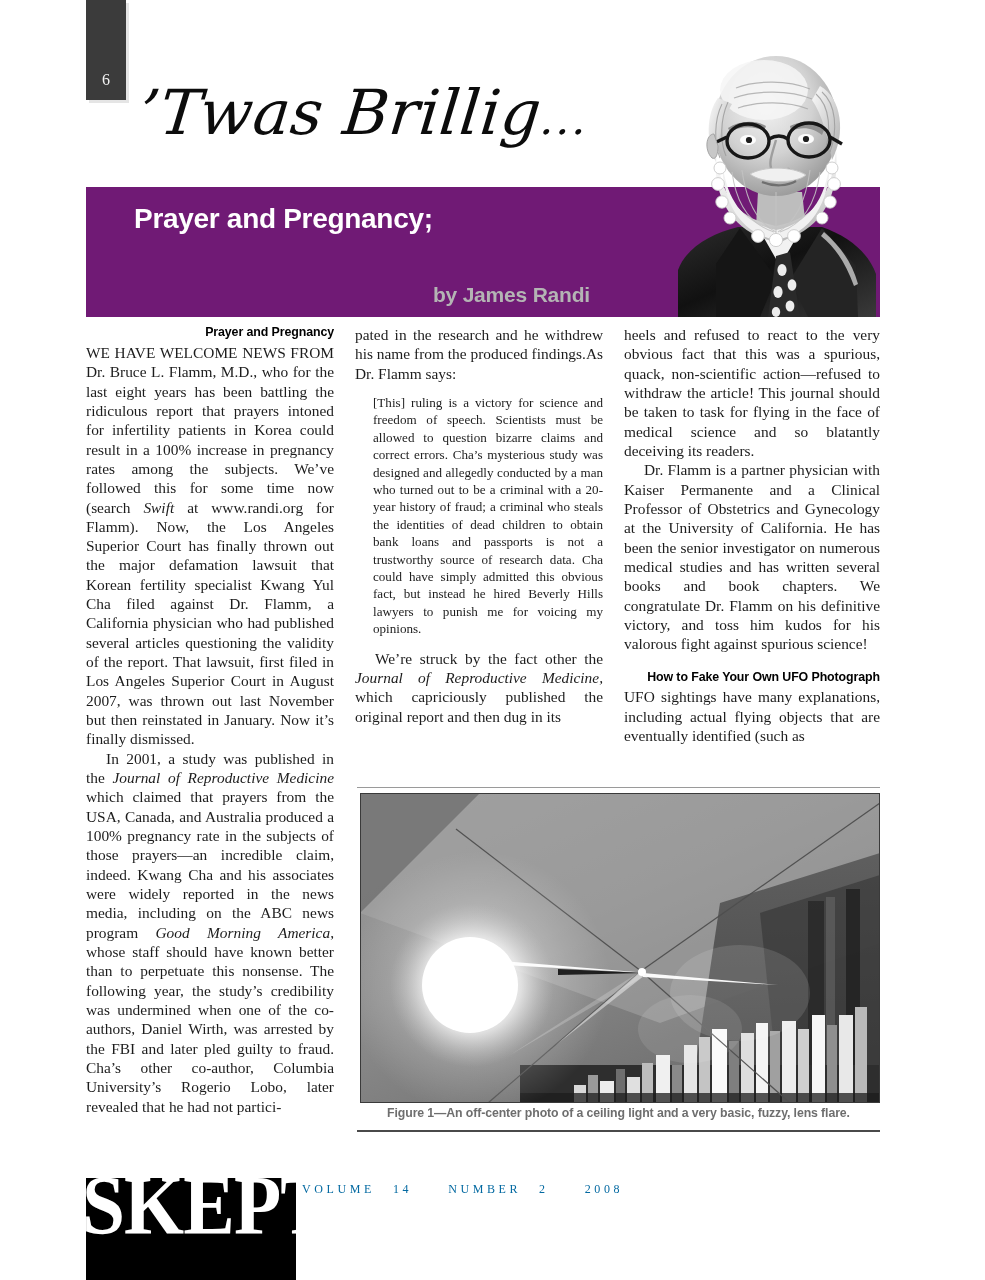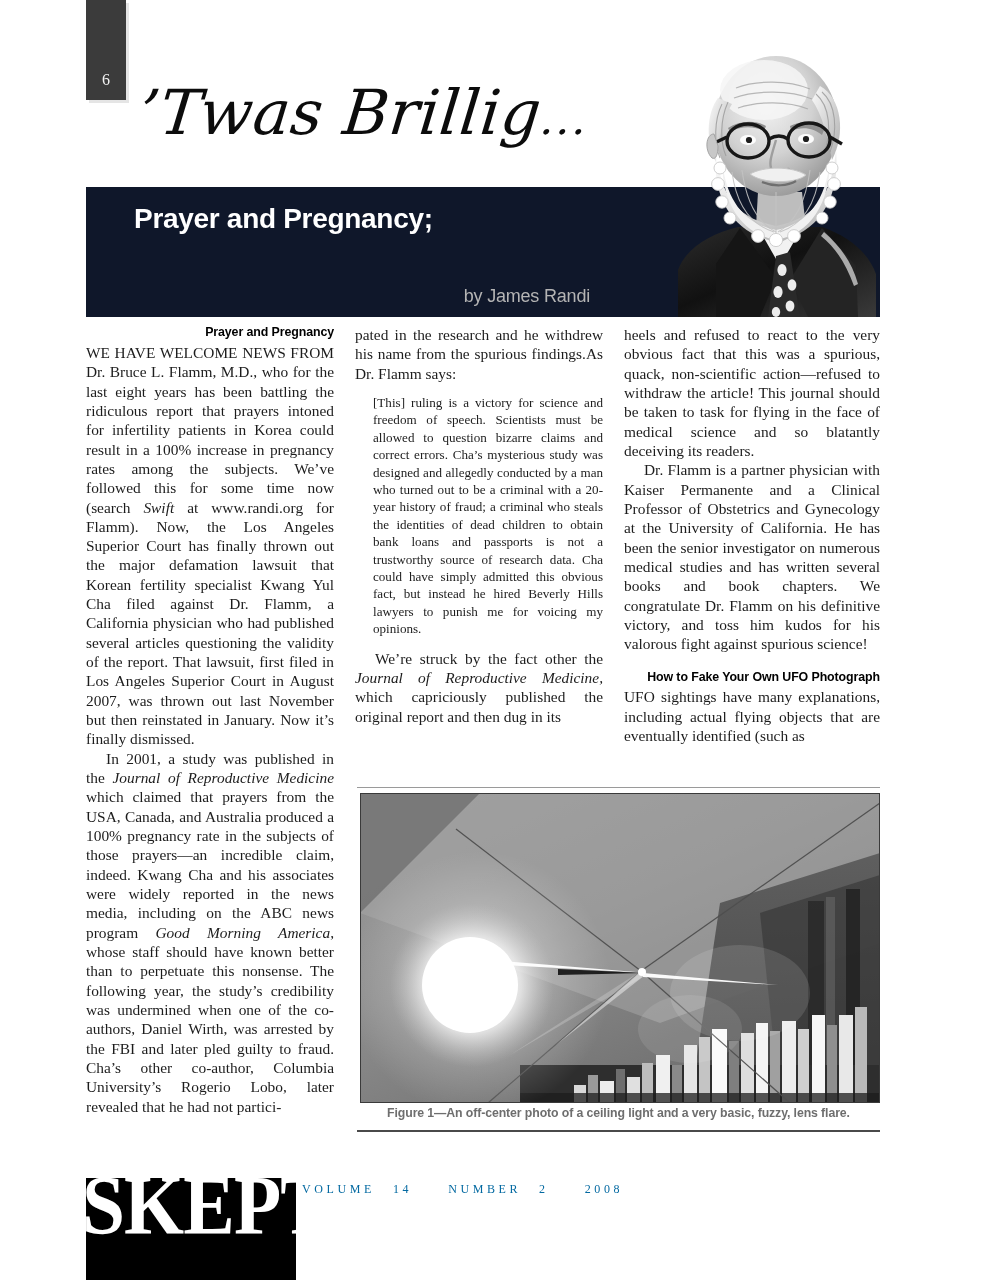--- a/index.html
+++ b/index.html
@@ -58,43 +58,43 @@
     letter-spacing: 2px;
   }
 
   
   .banner {
     position: absolute;
     left: 86px;
     top: 187px;
     width: 794px;
     height: 130px;
-    background: #0f172a;
+    background: #701a75;
     overflow: hidden;
   }
   .banner-title {
     position: absolute;
     left: 48px;
     top: 14px;
     color: #ffffff;
     font-family: "Liberation Sans", sans-serif;
     font-weight: bold;
     font-size: 28px;
     line-height: 1.26;
     letter-spacing: -0.3px;
   }
   .banner-title .l2 { display: block; }
   .banner-byline {
     position: absolute;
     right: 290px;
     bottom: 10px;
     color: #b4b4b4;
     font-family: "Liberation Sans", sans-serif;
-    font-weight: normal;
-    font-size: 18px;
+    font-weight: bold;
+    font-size: 21px;
     letter-spacing: -0.2px;
     white-space: nowrap;
   }
 
   
   .portrait {
     position: absolute;
     left: 672px;
     top: 42px;
     width: 212px;
@@ -355,21 +355,21 @@
   </svg>
 </div>
 
 <div class="col" id="col1">
   <div class="subhead">Prayer and Pregnancy</div>
   <p class="body"><span>WE HAVE WELCOME NEWS FROM Dr. Bruce L. Flamm, M.D., who for the last eight years has been battling the ridiculous report that prayers intoned for infertility patients in Korea could result in a 100% increase in pregnancy rates among the subjects. We’ve followed this for some time now (search </span><i>Swift</i><span> at www.randi.org for Flamm). Now, the Los Angeles Superior Court has finally thrown out the major defamation lawsuit that Korean fertility specialist Kwang Yul Cha filed against Dr. Flamm, a California physician who had published several articles questioning the validity of the report. That lawsuit, first filed in Los Angeles Superior Court in August 2007, was thrown out last November but then reinstated in January. Now it’s finally dismissed.</span></p>
   <p class="body"><span>In 2001, a study was published in the </span><i>Journal of Reproductive Medicine</i><span> which claimed that prayers from the USA, Canada, and Australia produced a 100% pregnancy rate in the subjects of those prayers—an incredible claim, indeed. Kwang Cha and his associates were widely reported in the news media, including on the ABC news program </span><i>Good Morning America</i><span>, whose staff should have known better than to perpetuate this nonsense. The following year, the study’s credibility was undermined when one of the co-authors, Daniel Wirth, was arrested by the FBI and later pled guilty to fraud. Cha’s other co-author, Columbia University’s Rogerio Lobo, later revealed that he had not partici-</span></p>
 </div>
 
 <div class="col" id="col2">
-  <p class="body noindent">pated in the research and he withdrew his name from the spurious findings.As Dr. Flamm says:</p>
+  <p class="body noindent">pated in the research and he withdrew his name from the produced findings.As Dr. Flamm says:</p>
   <div class="quote">
     <p>[This] ruling is a victory for science and freedom of speech. Scientists must be allowed to question bizarre claims and correct errors. Cha’s mysterious study was designed and allegedly conducted by a man who turned out to be a criminal with a 20-year history of fraud; a criminal who steals the identities of dead children to obtain bank loans and passports is not a trustworthy source of research data. Cha could have simply admitted this obvious fact, but instead he hired Beverly Hills lawyers to punish me for voicing my opinions.</p>
   </div>
   <p class="body" style="margin-top:11px; text-indent:20px;"><span>We’re struck by the fact other the </span><i>Journal of Reproductive Medicine,</i><span> which capriciously published the original report and then dug in its</span></p>
 </div>
 
 <div class="col" id="col3">
   <p class="body noindent">heels and refused to react to the very obvious fact that this was a spurious, quack, non-scientific action—refused to withdraw the article! This journal should be taken to task for flying in the face of medical science and so blatantly deceiving its readers.</p>
   <p class="body">Dr. Flamm is a partner physician with Kaiser Permanente and a Clinical Professor of Obstetrics and Gynecology at the University of California. He has been the senior investigator on numerous medical studies and has written several books and book chapters. We congratulate Dr. Flamm on his definitive victory, and toss him kudos for his valorous fight against spurious science!</p>
   <div class="subhead spaced">How to Fake Your Own UFO Photograph</div>

